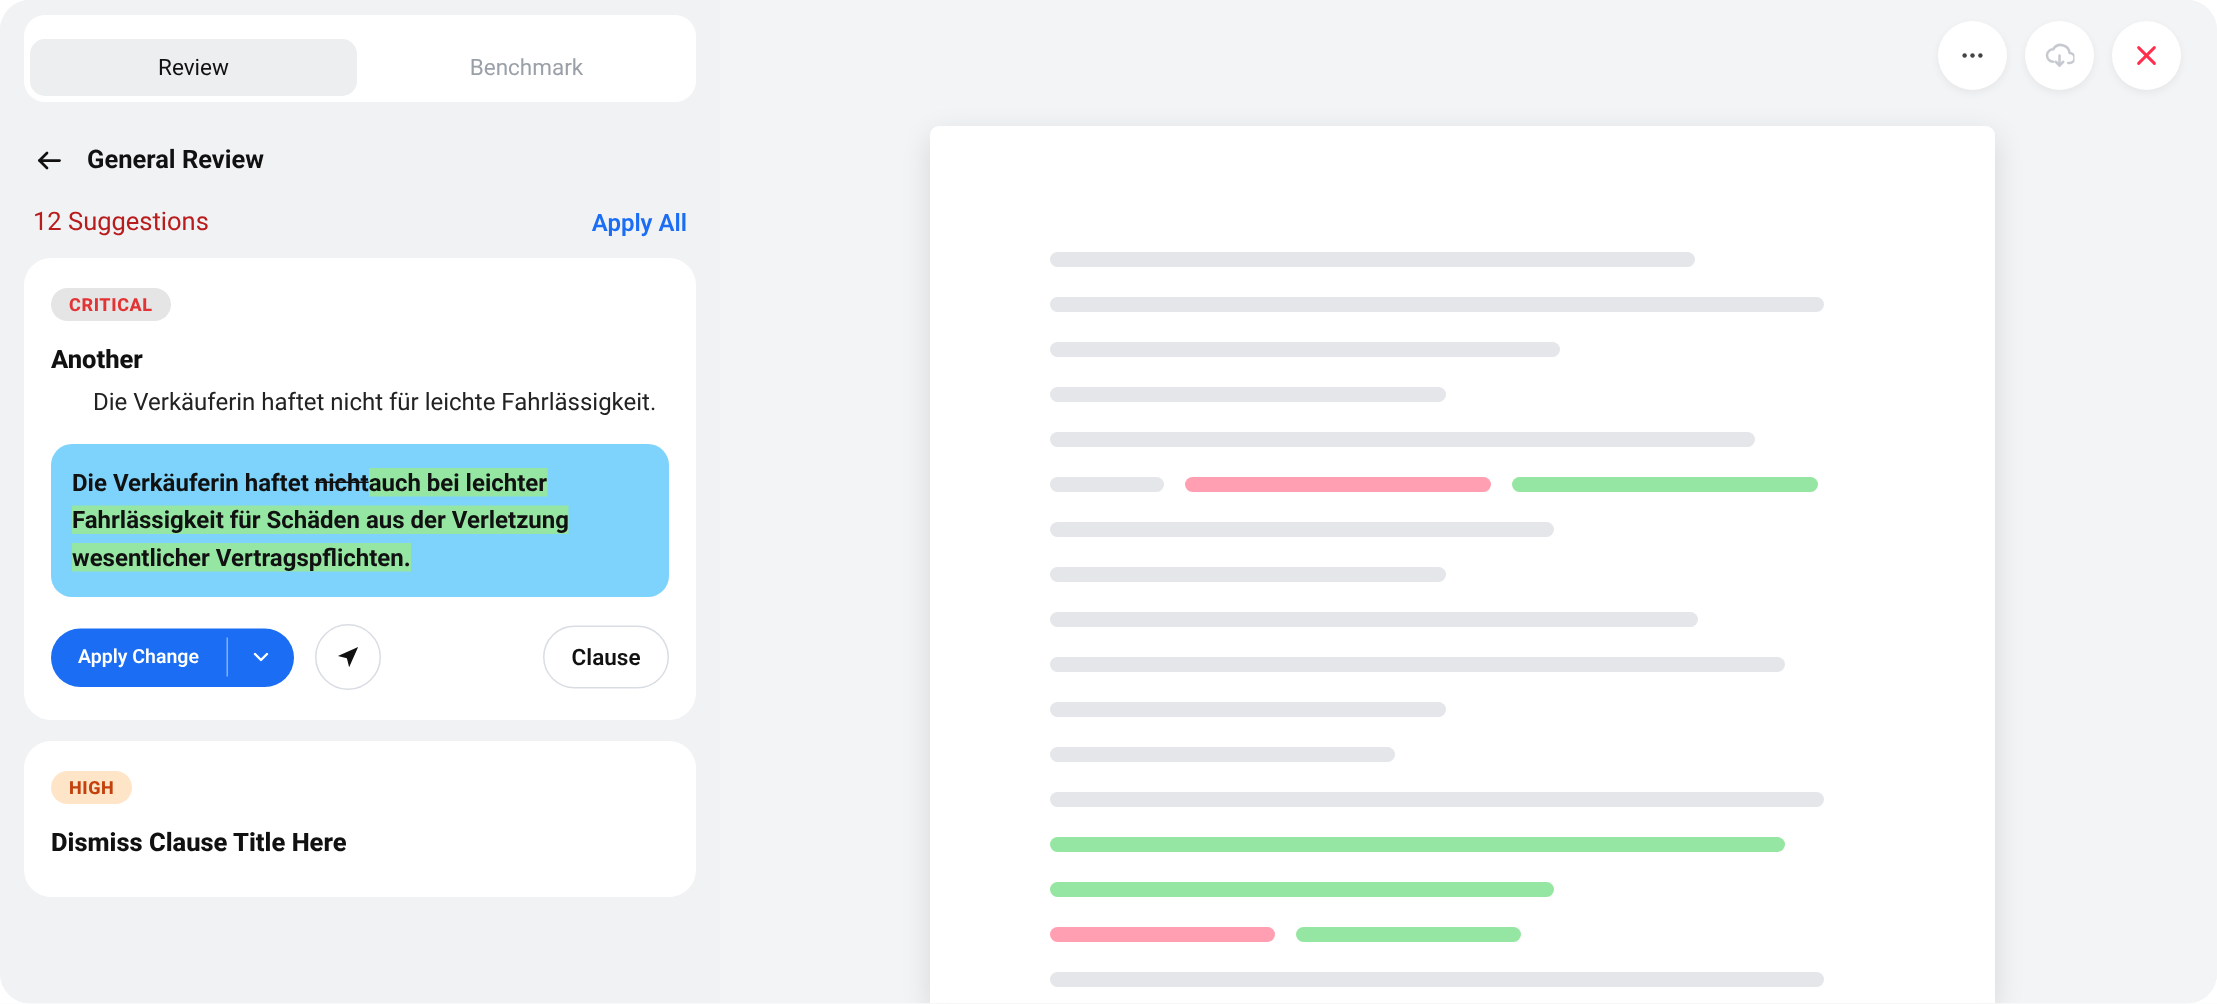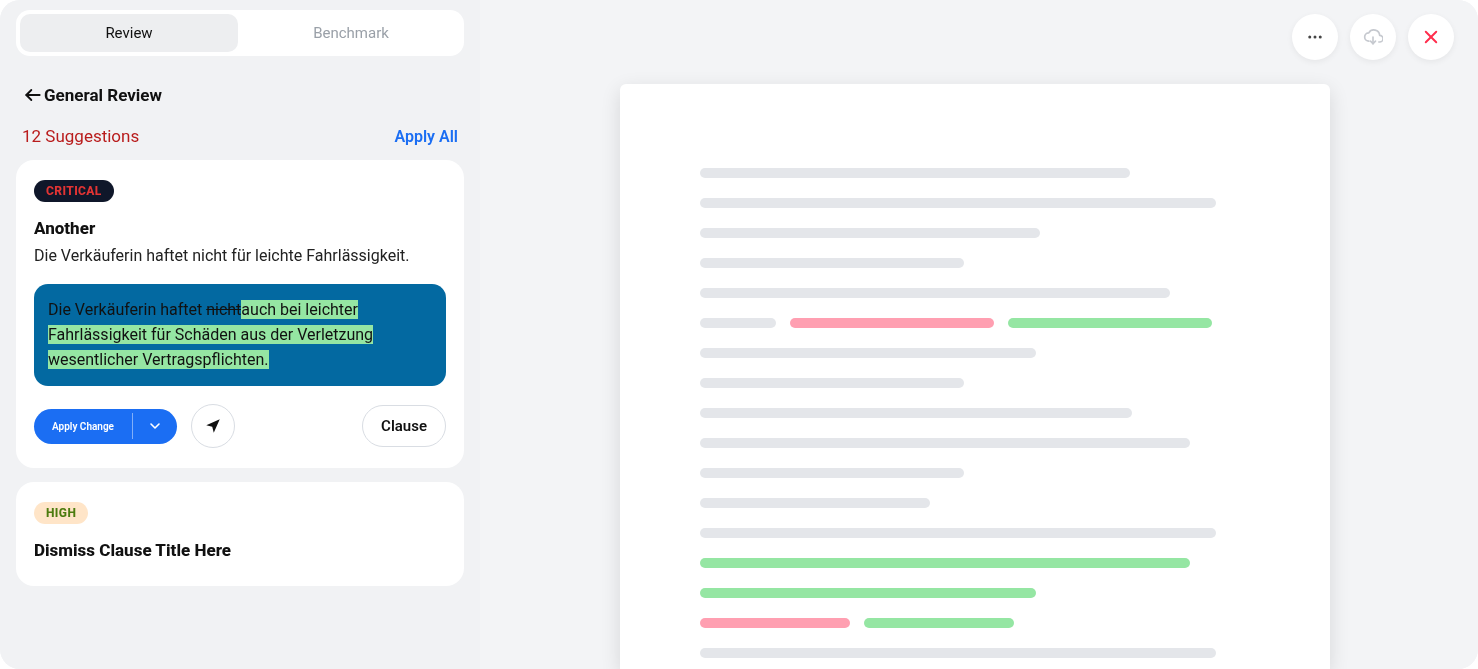--- a/index.html
+++ b/index.html
@@ -1,42 +1,42 @@
 <!DOCTYPE html>
 <html><head>
 <meta charset="utf-8">
 <style>
   * { box-sizing: border-box; margin: 0; padding: 0; }
   html, body { width: 1478px; height: 669px; font-family: -apple-system, BlinkMacSystemFont, "Segoe UI", Roboto, Helvetica, Arial, sans-serif; overflow: hidden; background:#fff; }
   .app { display:flex; width:100%; height:100%; background:#f3f4f6; border-radius:20px; overflow:hidden; }
   
   .sidebar { width:480px; flex:none; background:#f1f2f4; border-right:0; display:flex; flex-direction:column; padding:10px 16px 0 16px; }
   .tabs { display:flex; background:#fff; border-radius:14px; padding:4px; gap:4px; }
-  .tab { flex:1; text-align:center; padding:10px 0; border-radius:10px; font-size:15px; cursor:pointer; color:#111; }
+  .tab { flex:1; text-align:center; padding:10px 0; border-radius:10px; font-size:15px; cursor:pointer; color:#111;margin-top:12px; }
   .tab.inactive { color:#9aa0a8; }
   .tab.active { background:#edeef0; color:#111; }
-  .review-header { display:flex; align-items:center; gap:0; margin:28px 6px 10px 6px; }
+  .review-header { display:flex; align-items:center; gap:14px; margin:28px 6px 10px 6px; }
   .back-arrow { width:22px; height:22px; display:flex; align-items:center; justify-content:center; color:#111; cursor:pointer; }
   .review-title { font-size:17px; font-weight:700; color:#111; }
   .suggest-row { display:flex; justify-content:space-between; align-items:center; margin:10px 6px 14px 6px; }
   .suggest-count { font-size:17px; font-weight:400; color:#b91c1c; }
   .apply-all { font-size:16px; font-weight:600; color:#1b6ef3; cursor:pointer;margin-left:24px; }
   .cards { flex:1; overflow:hidden; display:flex; flex-direction:column; gap:14px; padding:0 0 0 0; }
   .card { background:#fff; border-radius:18px; padding:20px 18px 20px 18px; }
   .badge { display:inline-block; padding:4px 12px; border-radius:14px; font-size:12px; font-weight:800; letter-spacing:.4px; }
-  .badge-critical { background:#0f172a; color:#e23434; }
-  .badge-high     { background:#ffe5c8; color:#4d7c0f; }
+  .badge-critical { background:#e5e5e5; color:#e23434; }
+  .badge-high     { background:#ffe5c8; color:#c2410c; }
   .card-title { font-size:17px; font-weight:800; color:#111; margin:16px 0 6px 0; }
-  .card-text  { font-size:16px; color:#222; line-height:1.5; }
-  .diffbox { background:#0369a1; border-radius:14px; padding:14px 14px; margin-top:16px; font-size:16px; line-height:1.55; color:#111; }
+  .card-text  { font-size:16px; color:#222; line-height:1.5;margin-left:28px; }
+  .diffbox { background:#7dd3fc; border-radius:14px; padding:14px 14px; margin-top:16px; font-size:16px; line-height:1.55; color:#111;font-weight:bold; }
   .strike { text-decoration:line-through; }
   .hl-green { background:#95e6a3; }
   .actions { display:flex; align-items:center; gap:14px; margin-top:18px; }
   .apply-change { display:flex; align-items:center; background:#1b6ef3; color:#fff; border-radius:999px; overflow:hidden; cursor:pointer; }
-  .apply-change .label { padding:12px 18px; font-size:10px; font-weight:600; }
+  .apply-change .label { padding:12px 18px; font-size:13px; font-weight:600; }
   .apply-change .divider { width:1px; height:26px; background:rgba(255,255,255,.45); }
   .apply-change .chev { width:44px; display:flex; align-items:center; justify-content:center; }
   .circle-btn { width:44px; height:44px; border-radius:999px; border:1.5px solid #d9dde3; background:#fff; display:flex; align-items:center; justify-content:center; cursor:pointer; }
   .dismiss { padding:11px 18px; border-radius:999px; border:1.5px solid #d9dde3; background:#fff; font-size:15px; font-weight:600; color:#111; cursor:pointer; margin-left:auto; }
   
   .main { flex:1; position:relative; background:#f3f4f6; }
   .top-actions { position:absolute; top:14px; right:24px; display:flex; gap:12px; }
   .round-btn { width:46px; height:46px; border-radius:999px; background:#fff; display:flex; align-items:center; justify-content:center; box-shadow:0 2px 6px rgba(0,0,0,.06); cursor:pointer; color:#444; }
   .round-btn.close { color:#ff2e4d; }
   .doc { position:absolute; left:140px; top:84px; width:710px; bottom:0; background:#fff; border-radius:6px 6px 0 0; box-shadow:0 6px 20px rgba(0,0,0,.12); padding:84px 80px 0 80px; overflow:hidden; }

